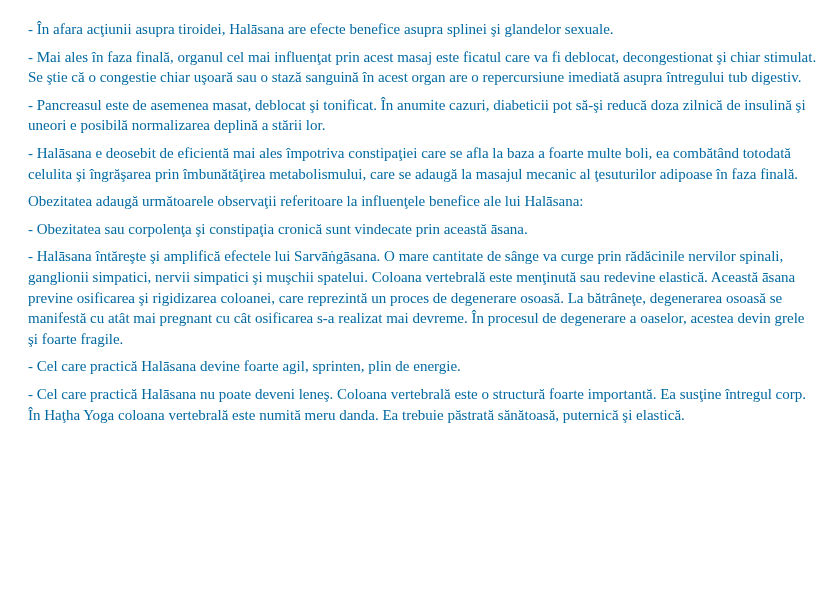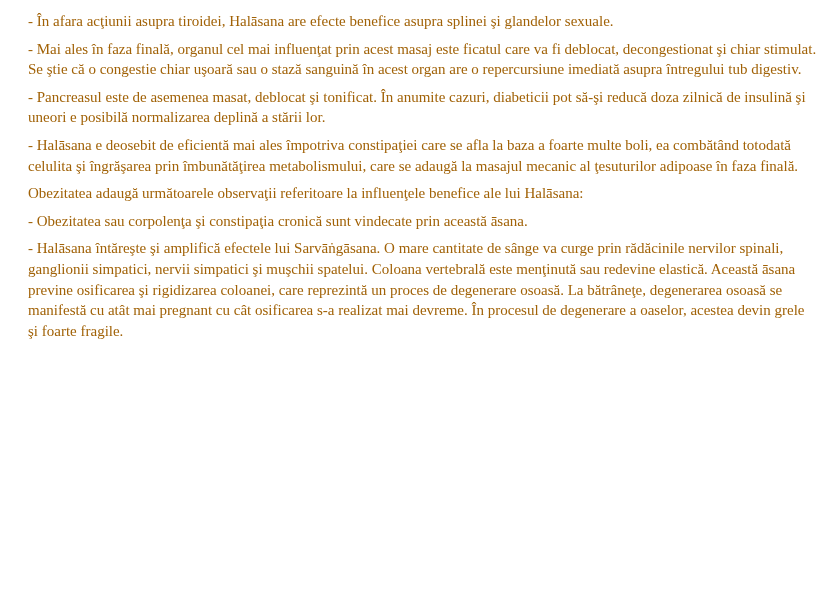--- a/index.html
+++ b/index.html
@@ -9,36 +9,38 @@
     }
     body {
       width: 840px;
       height: 593px;
       overflow: hidden;
       position: relative;
     }
     .article {
       position: absolute;
       left: 28px;
-      top: 11px;
+      top: 19px;
       width: 790px;
       font-family: "Liberation Serif", "DejaVu Serif", serif;
       font-size: 15px;
       line-height: 20.6px;
-      color: #a16207;
+      color: #0369a1;
     }
     .article p {
       margin: 0 0 7px 0;
       padding: 0;
     }
   </style>
 </head>
 <body>
 
 <div class="article">
   <p>- În afara acţiunii asupra tiroidei, Halāsana are efecte benefice asupra splinei şi glandelor sexuale.</p>
   <p>- Mai ales în faza finală, organul cel mai influenţat prin acest masaj este ficatul care va fi deblocat, decongestionat şi chiar stimulat. Se ştie că o congestie chiar uşoară sau o stază sanguină în acest organ are o repercursiune imediată asupra întregului tub digestiv.</p>
   <p>- Pancreasul este de asemenea masat, deblocat şi tonificat. În anumite cazuri, diabeticii pot să-şi reducă doza zilnică de insulină şi uneori e posibilă normalizarea deplină a stării lor.</p>
   <p>- Halāsana e deosebit de eficientă mai ales împotriva constipaţiei care se afla la baza a foarte multe boli, ea combătând totodată celulita şi îngrăşarea prin îmbunătăţirea metabolismului, care se adaugă la masajul mecanic al ţesuturilor adipoase în faza finală.</p>
   <p>Obezitatea adaugă următoarele observaţii referitoare la influenţele benefice ale lui Halāsana:</p>
   <p>- Obezitatea sau corpolenţa şi constipaţia cronică sunt vindecate prin această āsana.</p>
   <p>- Halāsana întăreşte şi amplifică efectele lui Sarvāṅgāsana. O mare cantitate de sânge va curge prin rădăcinile nervilor spinali, ganglionii simpatici, nervii simpatici şi muşchii spatelui. Coloana vertebrală este menţinută sau redevine elastică. Această āsana previne osificarea şi rigidizarea coloanei, care reprezintă un proces de degenerare osoasă. La bătrâneţe, degenerarea osoasă se manifestă cu atât mai pregnant cu cât osificarea s-a realizat mai devreme. În procesul de degenerare a oaselor, acestea devin grele şi foarte fragile.</p>
+  <p>- Cel care practică Halāsana devine foarte agil, sprinten, plin de energie.</p>
+  <p>- Cel care practică Halāsana nu poate deveni leneş. Coloana vertebrală este o structură foarte importantă. Ea susţine întregul corp. În Haţha Yoga coloana vertebrală este numită meru danda. Ea trebuie păstrată sănătoasă, puternică şi elastică.</p>
 </div>
 
 </body></html>

